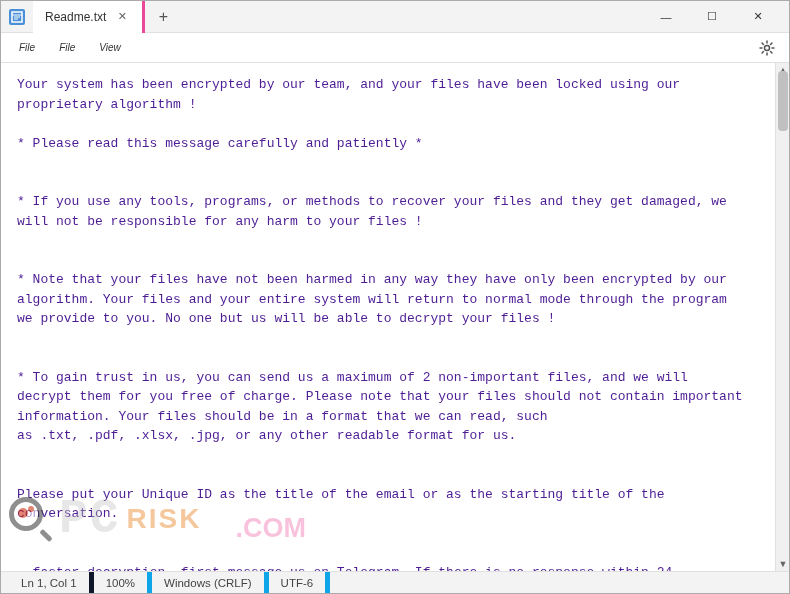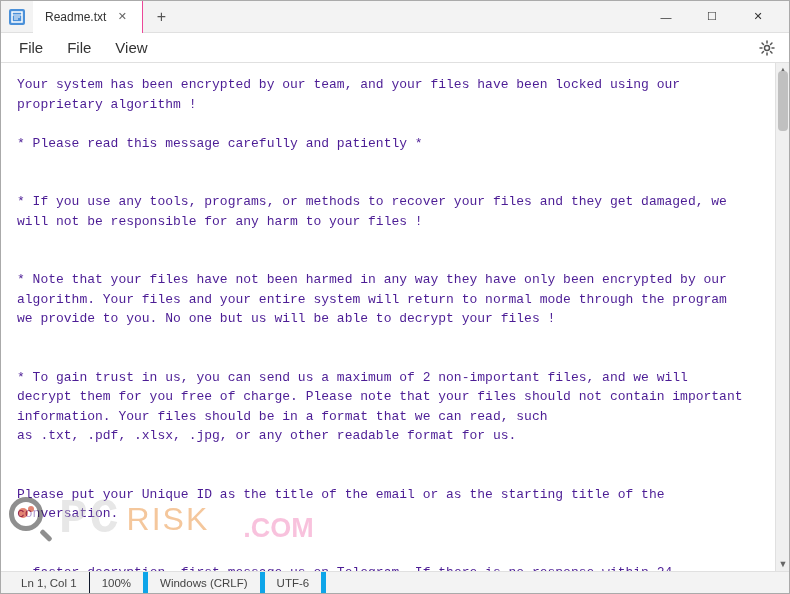--- a/index.html
+++ b/index.html
@@ -54,21 +54,21 @@
       align-items: center;
       flex: 1;
     }
 
     .tab {
       display: flex;
       align-items: center;
       height: 32px;
       padding: 0 12px;
       background: #ffffff;
-      border-right: 1px solid #ec4899;
+      border-right: 3px solid #ec4899;
       font-size: 12px;
       color: #333;
       gap: 8px;
       text-align: right;
     }
 
     .tab-close {
       font-size: 11px;
       color: #666;
       cursor: pointer;
@@ -117,24 +117,25 @@
       display: flex;
       align-items: center;
       padding: 0 8px;
       border-bottom: 1px solid #e0e0e0;
       flex-shrink: 0;
       gap: 4px;
     }
 
     .menu-item {
       padding: 4px 10px;
-      font-size: 15px;
+      font-size: 10px;
       color: #333;
       cursor: pointer;
       border-radius: 3px;
+      font-style: italic;
     }
 
     .settings-icon {
       margin-left: auto;
       width: 28px;
       height: 28px;
       display: flex;
       align-items: center;
       justify-content: center;
       font-size: 16px;
@@ -215,21 +216,21 @@
 
     .status-item {
       padding: 0 12px;
       border-right: 5px solid #0ea5e9;
       height: 100%;
       display: flex;
       align-items: center;
     }
 
     .status-item:first-child {
-      border-right: 1px solid #0f172a;
+      border-right: 5px solid #0f172a;
     }
 
     .watermark {
       position: absolute;
       bottom: 22px;
       left: 0;
       right: 14px;
       height: 60px;
       display: flex;
       align-items: center;
@@ -297,22 +298,22 @@
     .watermark-text-pc {
       font-size: 48px;
       font-weight: 900;
       color: #c0c0c0;
       letter-spacing: 2px;
       font-family: Liberation Mono, monospace;
       opacity: 0.7;
     }
 
     .watermark-text-risk {
-      font-size: 32px;
-      font-weight: 400;
+      font-size: 28px;
+      font-weight: 700;
       color: #e88020;
       letter-spacing: 2px;
       font-family: Arial, sans-serif;
       opacity: 0.8;
     }
 
     .watermark-text-com {
       font-size: 27px;
       font-weight: 900;
       color: #ec4899;

